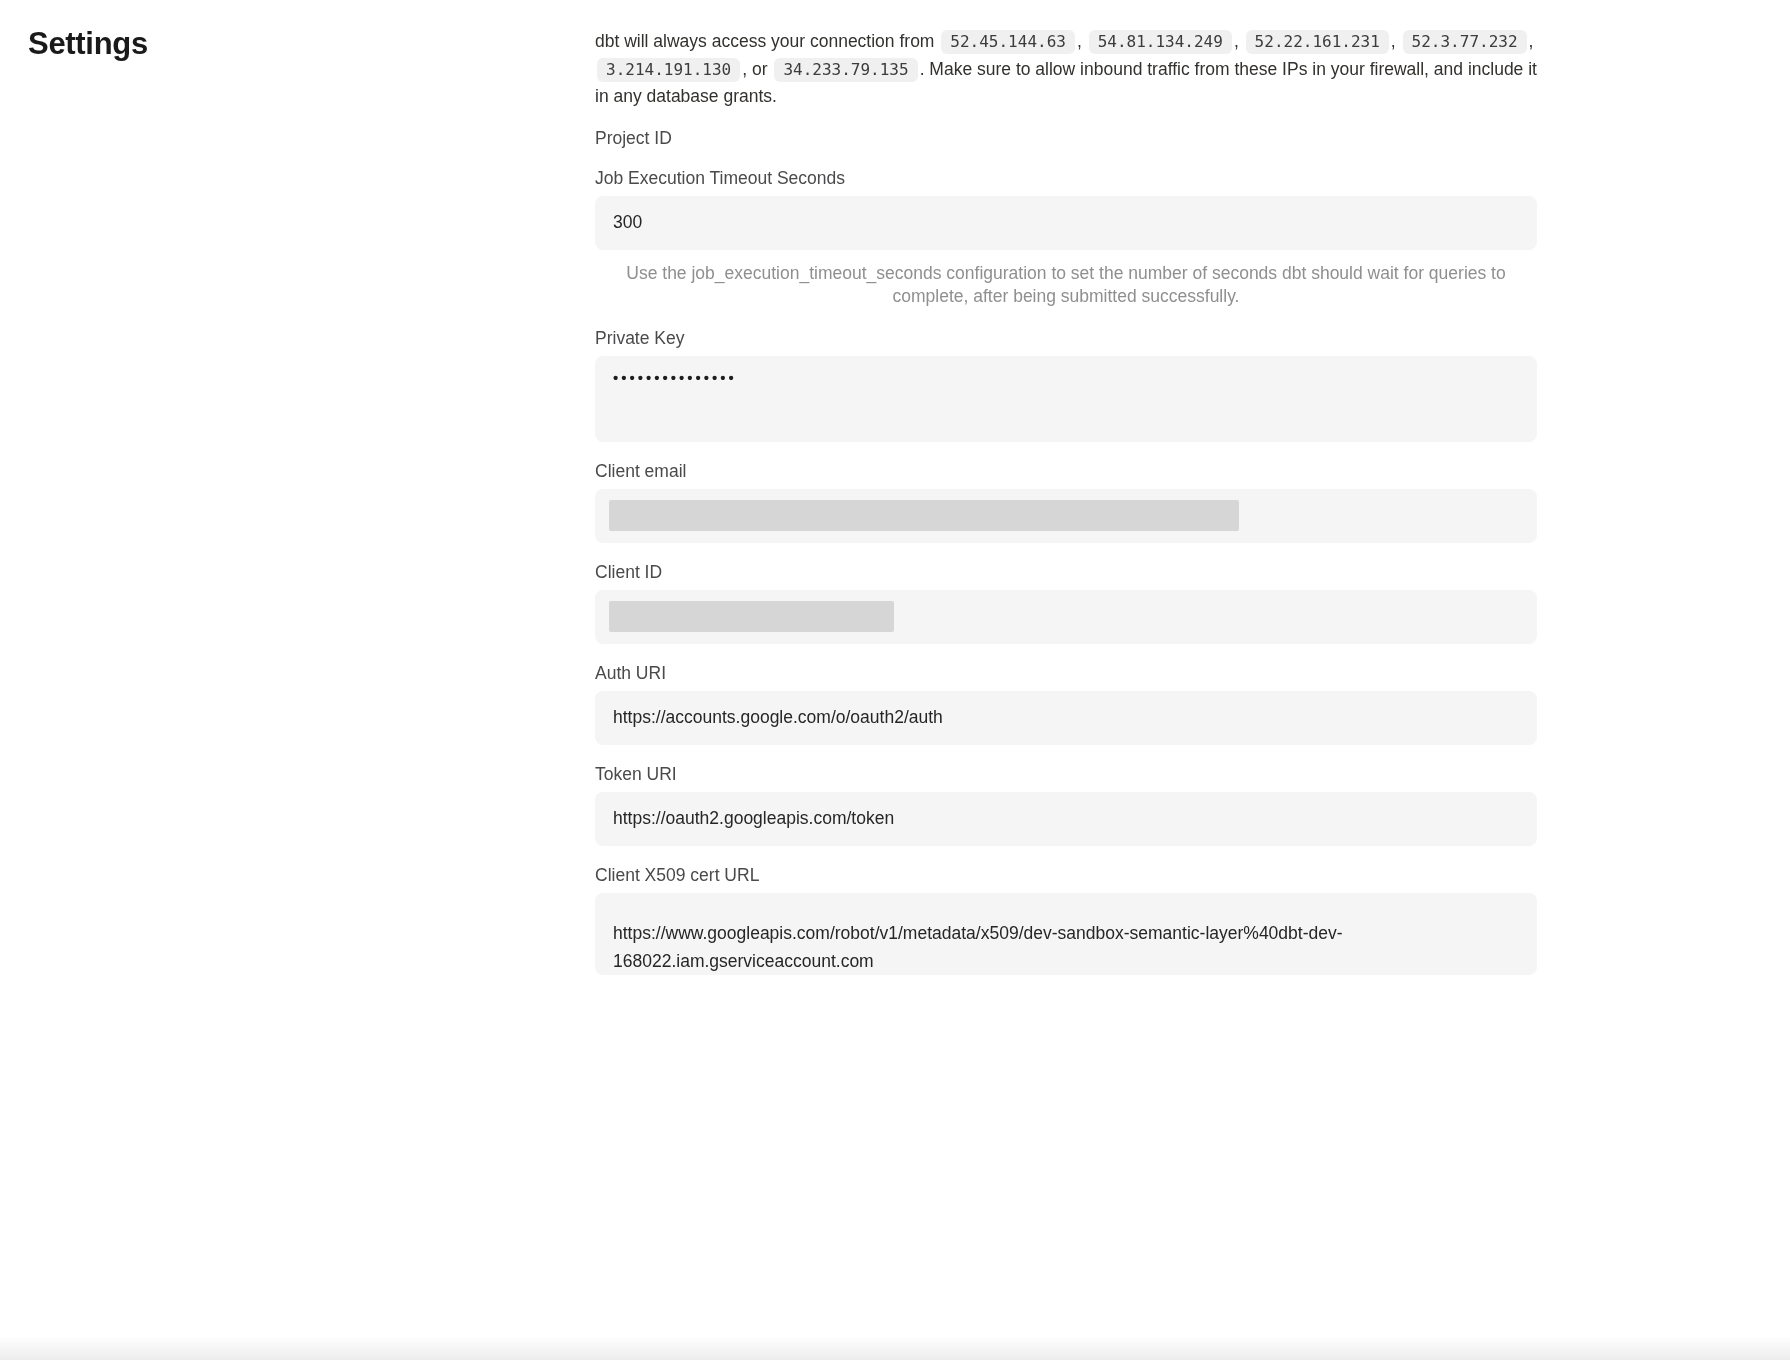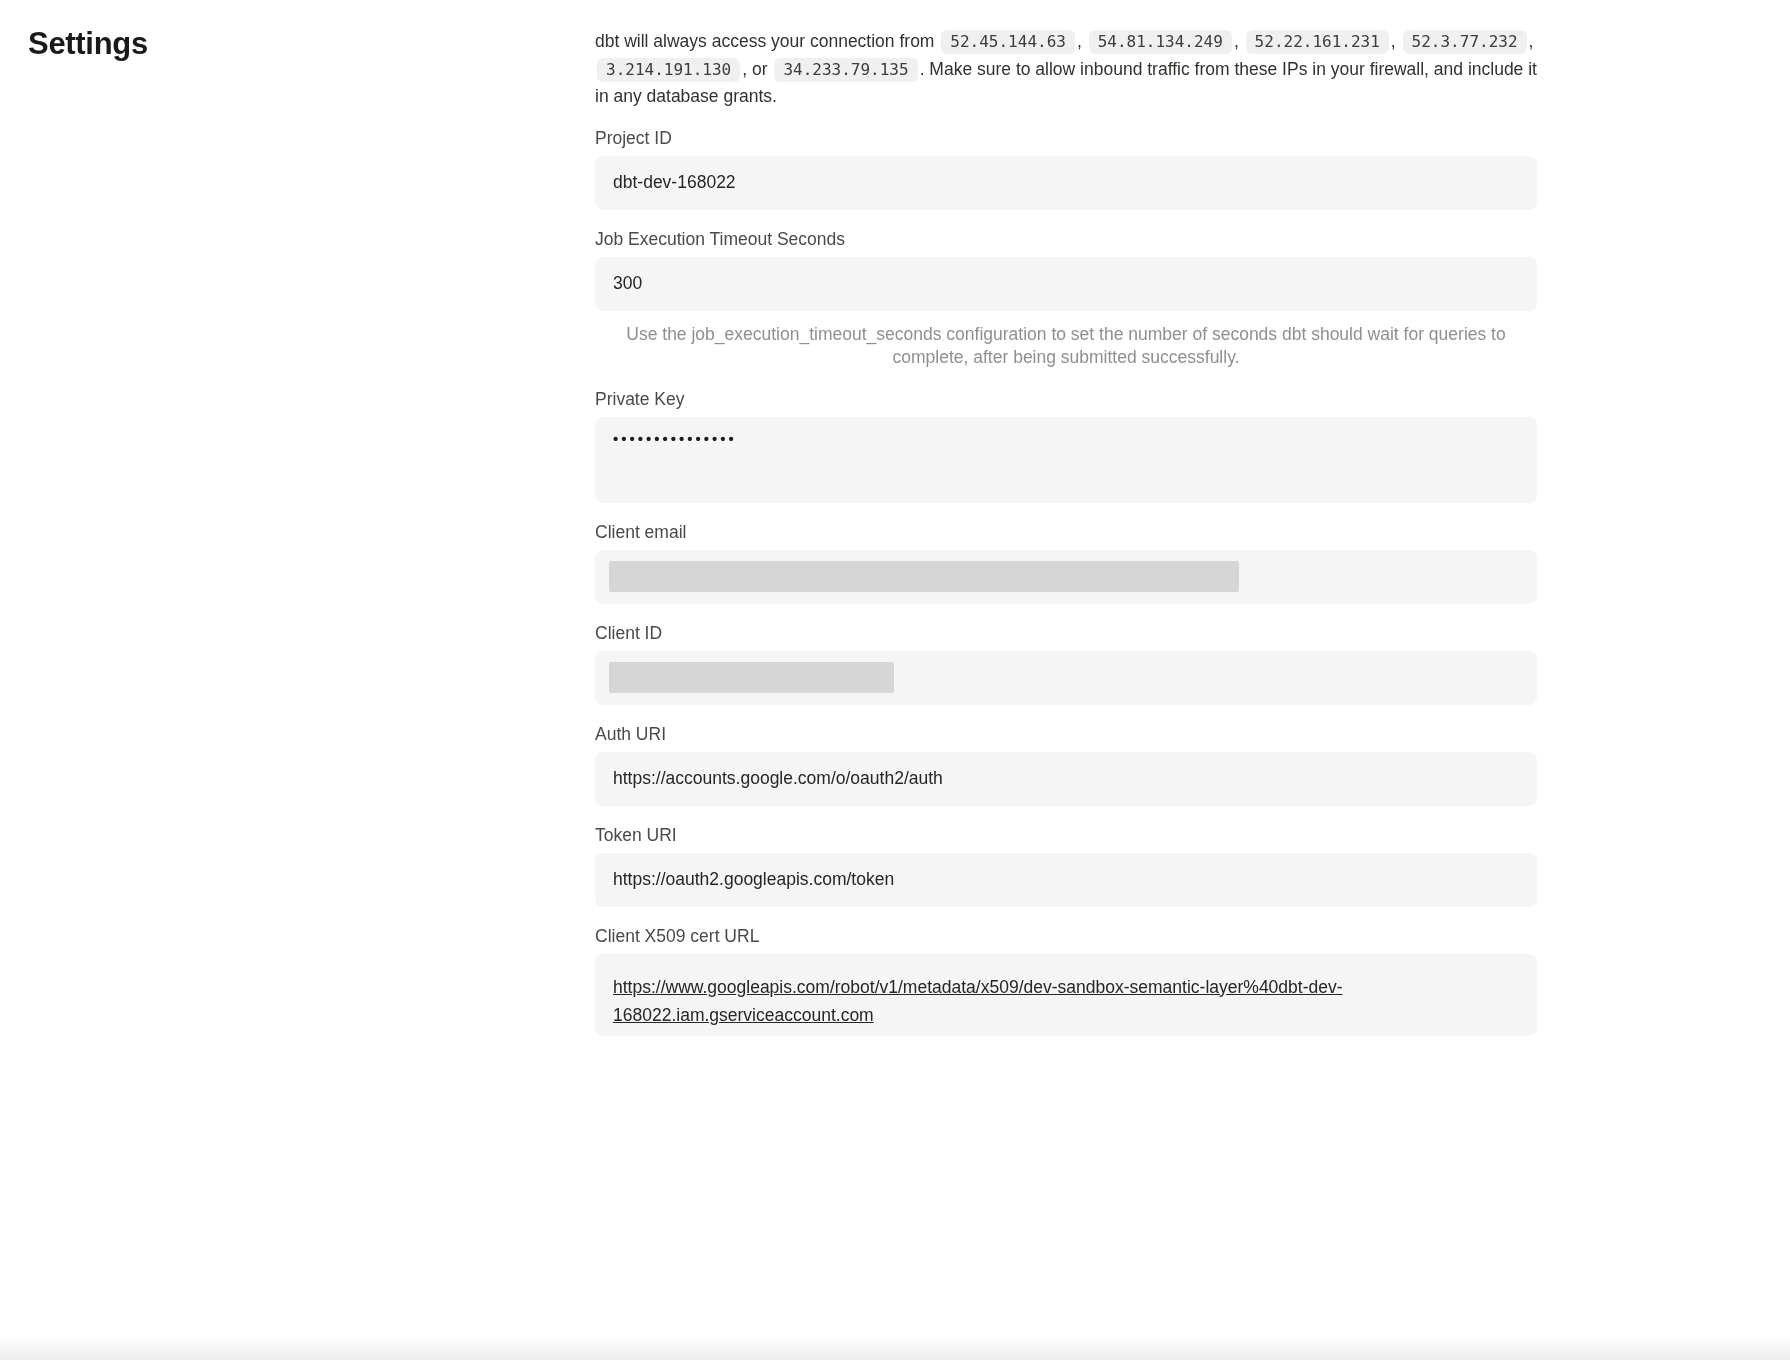--- a/index.html
+++ b/index.html
@@ -70,24 +70,23 @@
     font-size:17.5px;
     color:var(--value-text);
   }
   .field.tall{
     min-height:86px;
     align-items:flex-start;
     padding-top:13px;
   }
   .field.wrap{
     min-height:82px;
-    align-items:center;
+    align-items:flex-end;
     padding-top:12px;
     line-height:28px;
-    text-decoration:underline;
   }
   .field.wrap .field-value{
     overflow-wrap:anywhere;
     word-break:break-word;
   }
   .field .masked{
     letter-spacing:3px;
     font-size:15px;
     font-weight:700;
     color:#1d1d1d;
@@ -122,23 +121,20 @@
 <body>
 
 <h1 class="page-title">Settings</h1>
 
 <div class="content">
 
   <p class="intro"><span>dbt will always access your connection from </span><code class="chip">52.45.144.63</code><span>, </span><code class="chip">54.81.134.249</code><span>, </span><code class="chip">52.22.161.231</code><span>, </span><code class="chip">52.3.77.232</code><span>, </span><code class="chip">3.214.191.130</code><span>, or </span><code class="chip">34.233.79.135</code><span>. Make sure to allow inbound traffic from these IPs in your firewall, and include it in any database grants.</span></p>
 
   <div class="group">
     <label class="field-label">Project ID</label>
-    <div class="field">
-      <span class="field-value">dbt-dev-168022</span>
-    </div>
   </div>
 
   <div class="group">
     <label class="field-label">Job Execution Timeout Seconds</label>
     <div class="field">
       <span class="field-value">300</span>
     </div>
     <p class="help">Use the job_execution_timeout_seconds configuration to set the number of seconds dbt should wait for queries to complete, after being submitted successfully.</p>
   </div>
 

